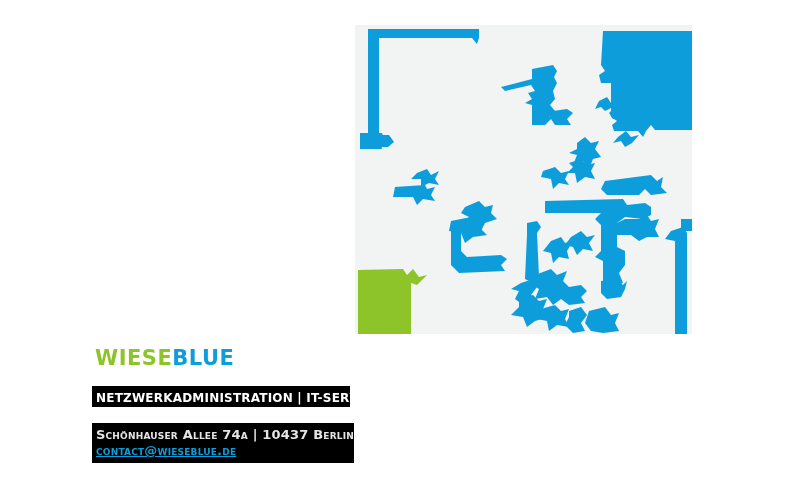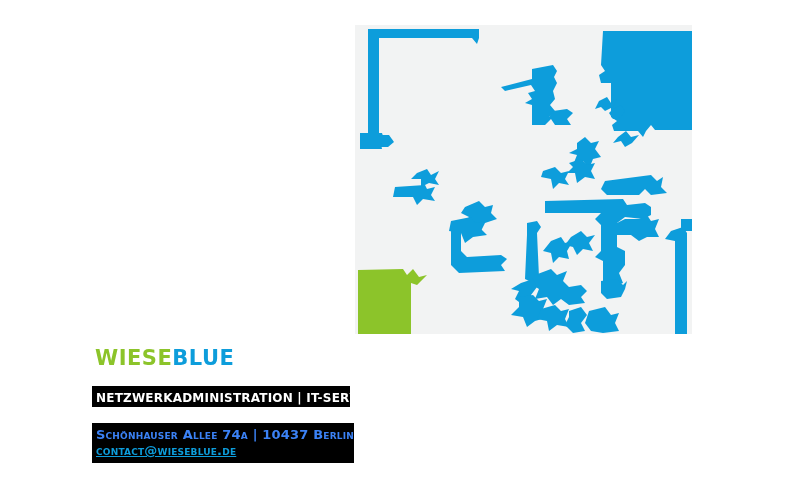--- a/index.html
+++ b/index.html
@@ -85,21 +85,21 @@
   #tagline-text {
     font-family: "DejaVu Sans", sans-serif;
     font-weight: bold;
     font-size: 12px;
     letter-spacing: 0.2px;
     white-space: nowrap;
     color: #ffffff;
     font-variant: small-caps;
   }
   #address-line {
-    color: #3b82f6;
+    color: #e5e5e5;
     font-size: 13px;
     line-height: 17px;
     font-variant: small-caps;
   }
   #email-line {
     color: #0d9ddb;
     font-size: 13px;
     line-height: 16px;
     font-variant: small-caps;
     display: block;

